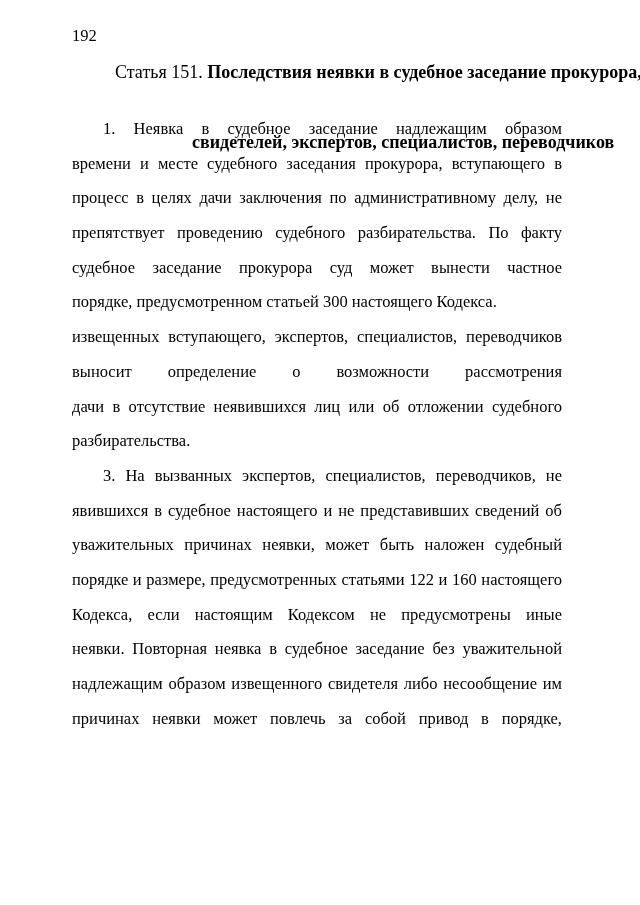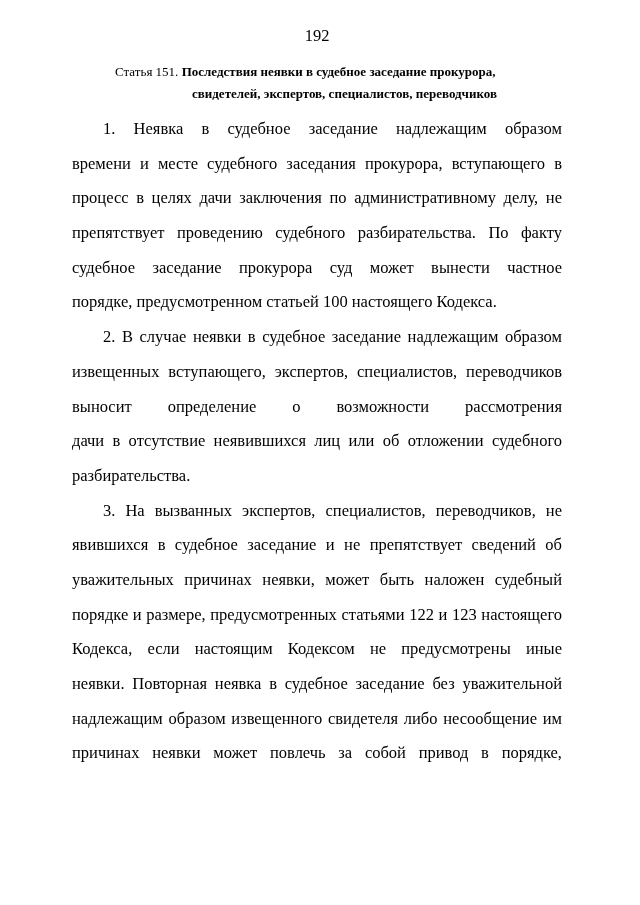--- a/index.html
+++ b/index.html
@@ -14,40 +14,41 @@
     background: #ffffff;
     overflow: hidden;
     font-family: "Liberation Serif", "DejaVu Serif", serif;
     color: #000000;
   }
   .page-number {
     position: absolute;
     top: 25px;
     left: 72px;
     width: 490px;
-    text-align: center;
+    text-align: left;
     font-size: 16.5px;
     line-height: 22px;
   }
   .article-title {
     position: absolute;
     top: 61px;
     left: 0;
     width: 592px;
-    font-size: 13px;
+    font-size: 18px;
     line-height: 22px;
   }
   .article-title .t-line1 {
     padding-left: 115px;
     white-space: nowrap;
   }
   .article-title .t-line2 {
     padding-left: 192px;
     font-weight: bold;
     white-space: nowrap;
+    margin-top: 48px;
   }
   .article-title .article-label {
     font-weight: normal;
   }
   .article-title .title-bold {
     font-weight: bold;
   }
   .body-text {
     position: absolute;
     top: 112px;
@@ -81,31 +82,30 @@
     <div class="t-line2">свидетелей, экспертов, специалистов, переводчиков</div>
   </div>
 
   <div class="body-text">
 
     <div class="line indent">1. Неявка в судебное заседание надлежащим образом извещенного о</div>
     <div class="line">времени и месте судебного заседания прокурора, вступающего в судебный</div>
     <div class="line">процесс в целях дачи заключения по административному делу, не</div>
     <div class="line">препятствует проведению судебного разбирательства. По факту неявки в</div>
     <div class="line">судебное заседание прокурора суд может вынести частное определение в</div>
-    <div class="line para-end">порядке, предусмотренном статьей 100 настоящего Кодекса.</div>
+    <div class="line para-end">порядке, предусмотренном статьей 300 настоящего Кодекса.</div>
 
-    <div class="line indent">2. В случае неявки в судебное заседание надлежащим образом</div>
     <div class="line">извещенных вступающего, экспертов, специалистов, переводчиков суд</div>
     <div class="line">выносит определение о возможности рассмотрения административного</div>
     <div class="line">дачи в отсутствие неявившихся лиц или об отложении судебного</div>
     <div class="line para-end">разбирательства.</div>
 
     <div class="line indent">3. На вызванных экспертов, специалистов, переводчиков, не</div>
-    <div class="line">явившихся в судебное заседание и не препятствует сведений об</div>
+    <div class="line">явившихся в судебное настоящего и не представивших сведений об</div>
     <div class="line">уважительных причинах неявки, может быть наложен судебный штраф в</div>
-    <div class="line">порядке и размере, предусмотренных статьями 122 и 123 настоящего</div>
+    <div class="line">порядке и размере, предусмотренных статьями 122 и 160 настоящего</div>
     <div class="line">Кодекса, если настоящим Кодексом не предусмотрены иные последствия</div>
     <div class="line">неявки. Повторная неявка в судебное заседание без уважительной причины</div>
     <div class="line">надлежащим образом извещенного свидетеля либо несообщение им о</div>
     <div class="line">причинах неявки может повлечь за собой привод в порядке,</div>
   </div>
 
 </div>
 
 </body></html>

